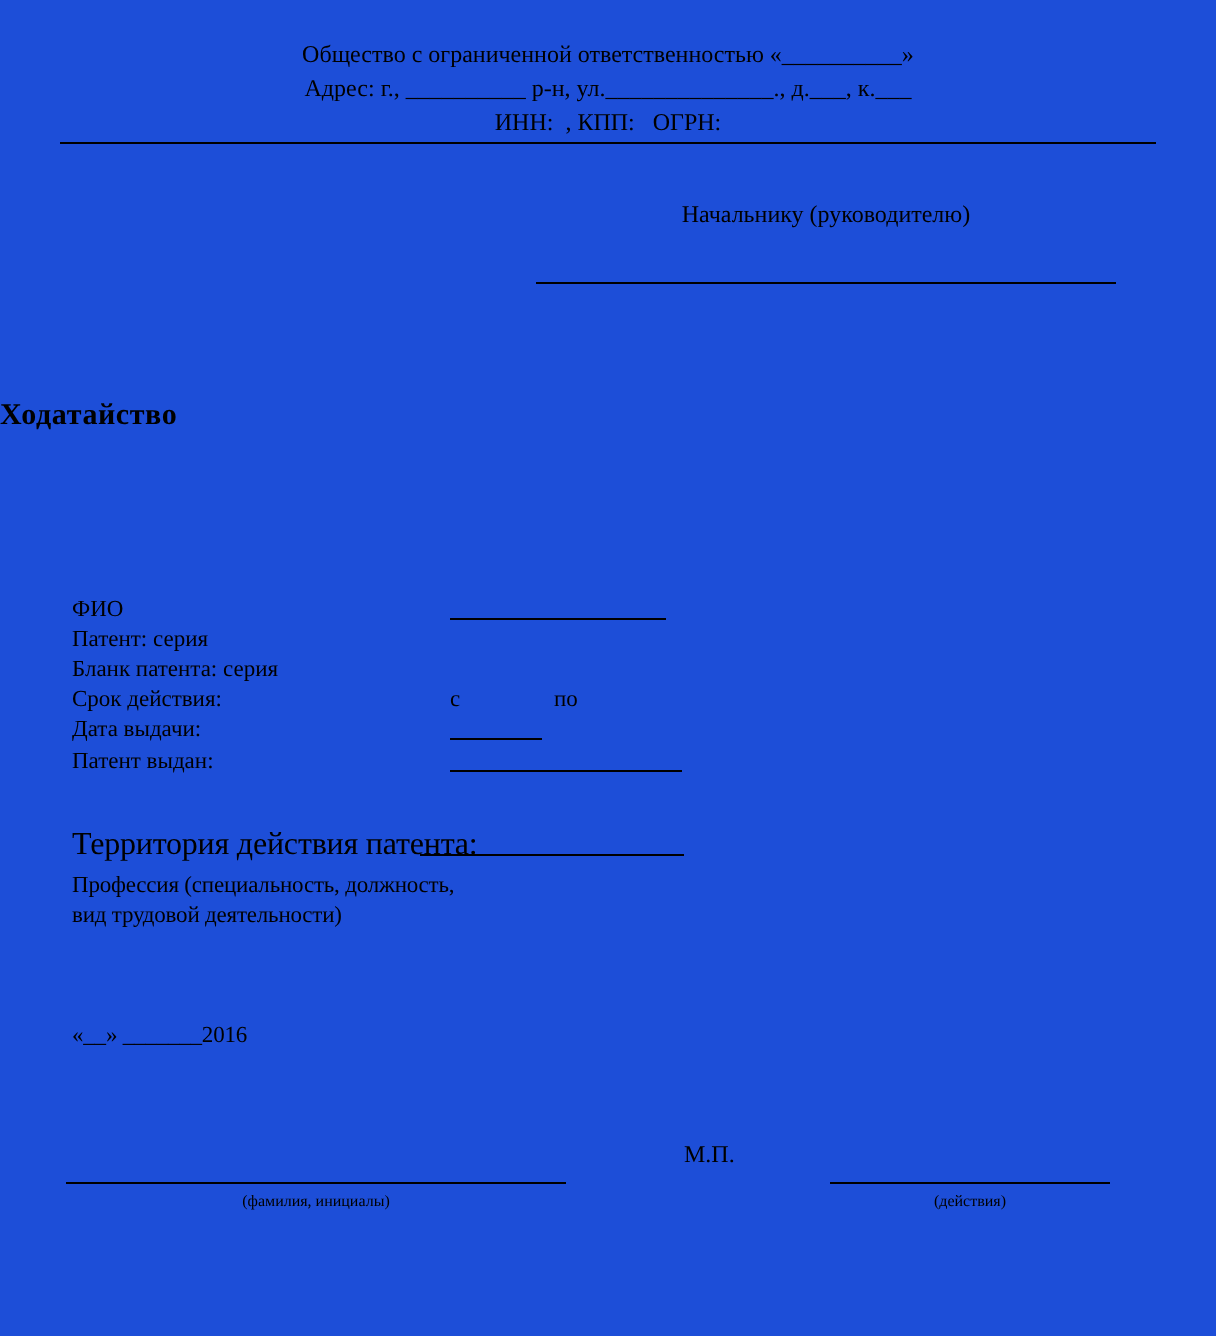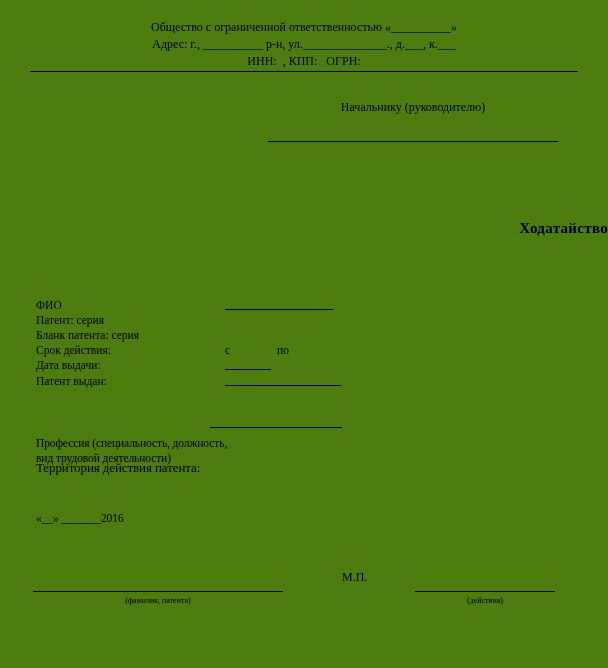--- a/index.html
+++ b/index.html
@@ -15,21 +15,21 @@
     font-family: "Liberation Serif", "DejaVu Serif", serif;
     color: #000000;
     overflow: hidden;
   }
 
   .page {
     position: absolute;
     left: 0; top: 0;
     width: 608px;
     height: 668px;
-    background: #4d7c0f;
+    background: #1d4ed8;
   }
 
   
   .t {
     position: absolute;
     white-space: pre;
     font-size: 11.5px;
     line-height: 14px;
     letter-spacing: -0.1px;
   }
@@ -75,25 +75,24 @@
     height: 0;
     border-top: 1.3px solid #000;
   }
 
   
   .doc-title {
     position: absolute;
     left: 0;
     top: 200px;
     width: 608px;
-    text-align: right;
+    text-align: left;
     font-size: 15px;
     font-weight: bold;
     letter-spacing: 0.3px;
-    margin-top: 20px;
   }
 
   
   .body-left { left: 36px; }
 
   .intro { top: 265px; font-size: 11.5px; }
 
   
   .field-row {
     position: absolute;
@@ -121,21 +120,21 @@
 
   .range-marks {
     position: absolute;
     left: 189px;
     top: 0;
     white-space: pre;
     font-size: 11.5px;
   }
 
   
-  .terr-label { top: 416px; font-size: 13px; margin-top: 45px; }
+  .terr-label { top: 416px; font-size: 16px; }
   .terr-line {
     position: absolute;
     left: 210px;
     top: 427px;
     width: 132px;
     height: 0;
     border-top: 1.3px solid #000;
   }
   .prof1 { top: 436px; font-size: 11.5px; }
   .prof2 { top: 451px; font-size: 11.5px; }
@@ -234,19 +233,19 @@
   </div>
 
 
   <div class="t body-left date-line-text">«__» _______2016</div>
 
 
   <div class="stamp">М.П.</div>
 
   <div>
     <div class="sig-rule sig-rule-left"></div>
-    <div class="sig-caption sig-caption-left">(фамилия, патента)</div>
+    <div class="sig-caption sig-caption-left">(фамилия, инициалы)</div>
 
     <div class="sig-rule sig-rule-right"></div>
     <div class="sig-caption sig-caption-right">(действия)</div>
   </div>
 
 </div>
 
 </body></html>

